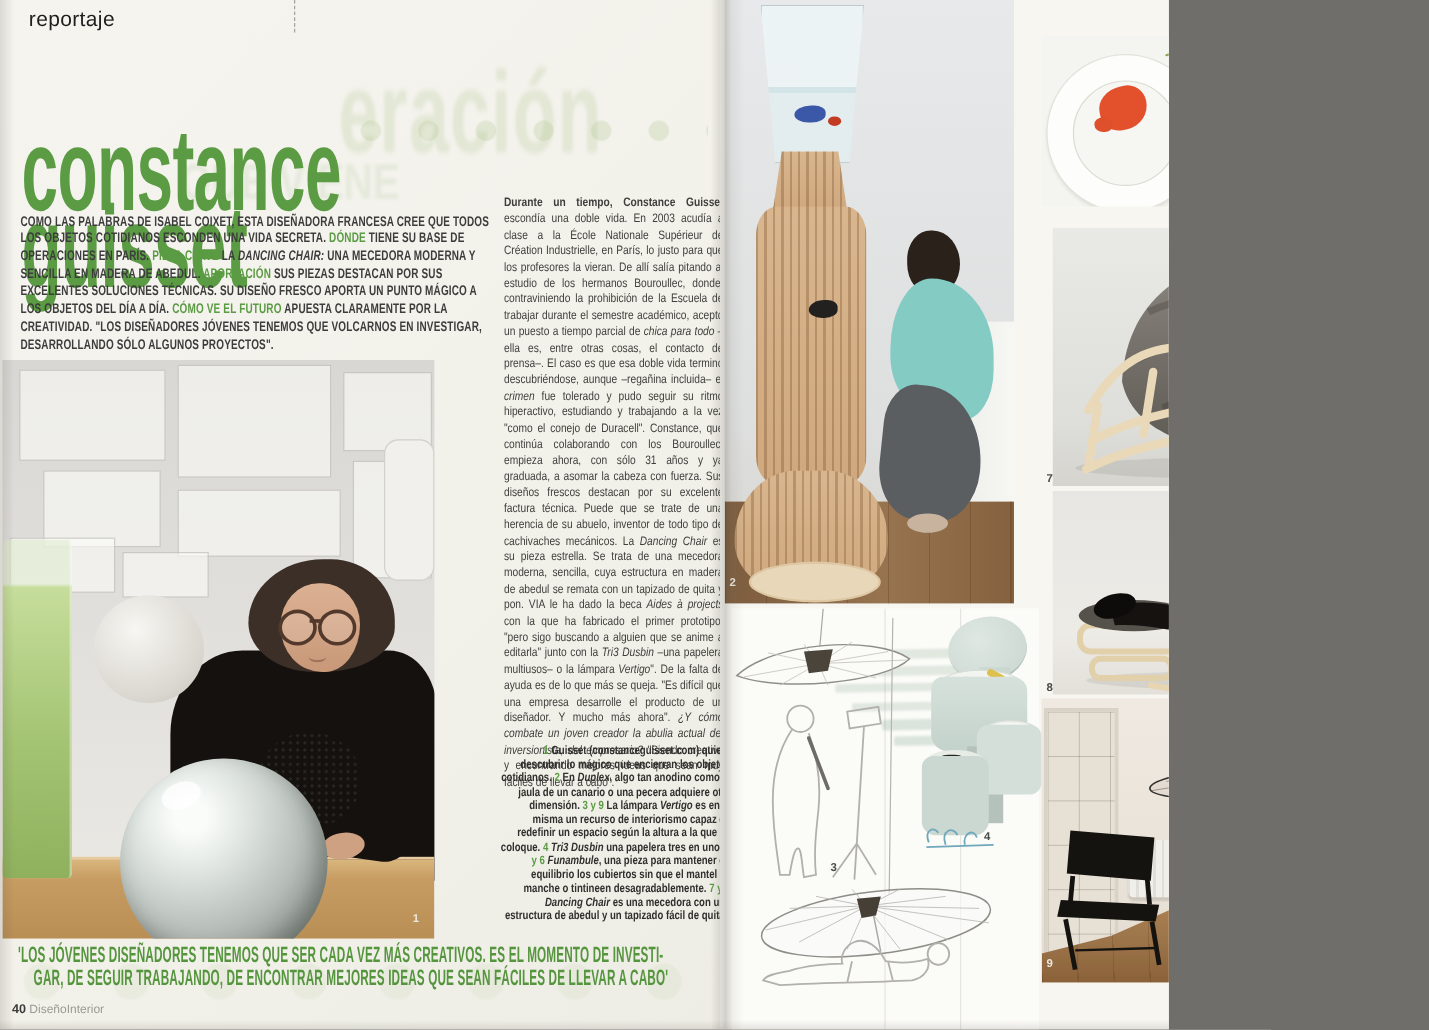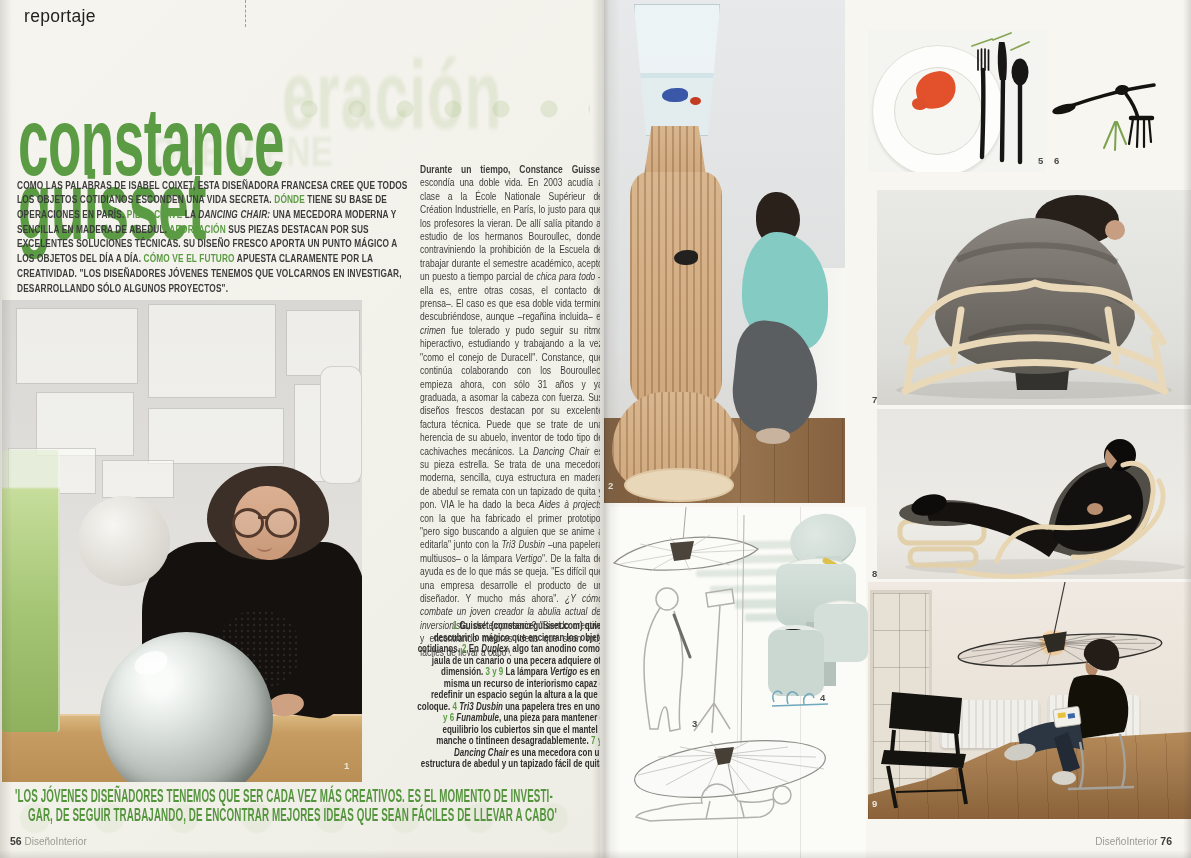--- a/index.html
+++ b/index.html
@@ -1,17 +1,17 @@
 <!DOCTYPE html>
 <html><head>
 <meta charset="utf-8">
 <style>
   html,body{margin:0;padding:0;background:#6f6e6a;}
   .abs{position:absolute;}
-  #spread{position:relative;width:1191px;height:858px;overflow:hidden;
+  #spread{position:relative;width:974px;height:858px;overflow:hidden;
     font-family:"Liberation Sans",sans-serif;background:#f3f2ec;}
   
   #pageL{left:0;top:0;width:600px;height:858px;
     background:linear-gradient(135deg,#f5f4ef 0%,#f2f1ea 55%,#eeede5 100%);}
   #pageR{left:600px;top:0;width:591px;height:858px;background:#f7f6f1;}
   #gutter{left:592px;top:0;width:28px;height:858px;z-index:40;pointer-events:none;
     background:linear-gradient(to right,rgba(80,75,65,0) 0%,rgba(80,75,65,.22) 45%,rgba(120,115,100,.10) 62%,rgba(80,75,65,0) 100%);}
   #edgeL{left:0;top:0;width:12px;height:858px;z-index:40;background:linear-gradient(to right,rgba(60,55,45,.14),rgba(60,55,45,0));}
   #edgeR{left:1183px;top:0;width:8px;height:858px;z-index:40;background:linear-gradient(to left,rgba(60,55,45,.16),rgba(60,55,45,0));}
   #edgeB{left:0;top:850px;width:1191px;height:8px;z-index:40;background:linear-gradient(to top,rgba(60,55,45,.12),rgba(60,55,45,0));}
@@ -199,21 +199,21 @@
       <span class="pnum light" style="left:342px;top:460px;">1</span>
     </figure>
 
     <div id="article" class="abs"><span class="sb">Durante un tiempo, Constance Guisset</span><span> escondía una doble vida. En 2003 acudía a clase a la École Nationale Supérieur de Création Industrielle, en París, lo justo para que los profesores la vieran. De allí salía pitando al estudio de los hermanos Bouroullec, donde, contraviniendo la prohibición de la Escuela de trabajar durante el semestre académico, aceptó un puesto a tiempo parcial de </span><span class="si">chica para todo</span><span> –ella es, entre otras cosas, el contacto de prensa–. El caso es que esa doble vida terminó descubriéndose, aunque –regañina incluida– el </span><span class="si">crimen</span><span> fue tolerado y pudo seguir su ritmo hiperactivo, estudiando y trabajando a la vez "como el conejo de Duracell". Constance, que continúa colaborando con los Bouroullec, empieza ahora, con sólo 31 años y ya graduada, a asomar la cabeza con fuerza. Sus diseños frescos destacan por su excelente factura técnica. Puede que se trate de una herencia de su abuelo, inventor de todo tipo de cachivaches mecánicos. La </span><span class="si">Dancing Chair</span><span> es su pieza estrella. Se trata de una mecedora moderna, sencilla, cuya estructura en madera de abedul se remata con un tapizado de quita y pon. VIA le ha dado la beca </span><span class="si">Aides à projects</span><span> con la que ha fabricado el primer prototipo, "pero sigo buscando a alguien que se anime a editarla" junto con la </span><span class="si">Tri3 Dusbin</span><span> –una papelera multiusos– o la lámpara </span><span class="si">Vertigo</span><span>". De la falta de ayuda es de lo que más se queja. "Es difícil que una empresa desarrolle el producto de un diseñador. Y mucho más ahora". </span><span class="si">¿Y cómo combate un joven creador la abulia actual del inversionista, del empresario?</span><span> "Siendo creativo y encontrando mejores ideas que sean muy fáciles de llevar a cabo".</span></div>
     <div id="caption" class="abs"><span class="sg">1</span><span> Guisset (constanceguisset.com) quiere descubrir lo mágico que encierran los objetos cotidianos. </span><span class="sg">2</span><span> En </span><span class="si">Duplex</span><span>, algo tan anodino como la jaula de un canario o una pecera adquiere otra dimensión. </span><span class="sg">3 y 9</span><span> La lámpara </span><span class="si">Vertigo</span><span> es en sí misma un recurso de interiorismo capaz de redefinir un espacio según la altura a la que se coloque. </span><span class="sg">4</span><span> </span><span class="si">Tri3 Dusbin</span><span> una papelera tres en uno. </span><span class="sg">5 y 6</span><span> </span><span class="si">Funambule</span><span>, una pieza para mantener en equilibrio los cubiertos sin que el mantel se manche o tintineen desagradablemente. </span><span class="sg">7 y 8</span><span> </span><span class="si">Dancing Chair</span><span> es una mecedora con una estructura de abedul y un tapizado fácil de quitar.</span></div>
 
     <div id="quote1" class="abs q">'LOS JÓVENES DISEÑADORES TENEMOS QUE SER CADA VEZ MÁS CREATIVOS. ES EL MOMENTO DE INVESTI-</div>
     <div id="quote2" class="abs q">GAR, DE SEGUIR TRABAJANDO, DE ENCONTRAR MEJORES IDEAS QUE SEAN FÁCILES DE LLEVAR A CABO'</div>
 
     <div id="folioL" class="abs folio">
-      <b>56</b>
+      <b>40</b>
       <span>DiseñoInterior</span>
     </div>
   </section>
 
   <section id="pageR" class="abs">
     
   </section>
 
   <figure id="ph2">
     <div id="pedestal" class="abs"></div>

